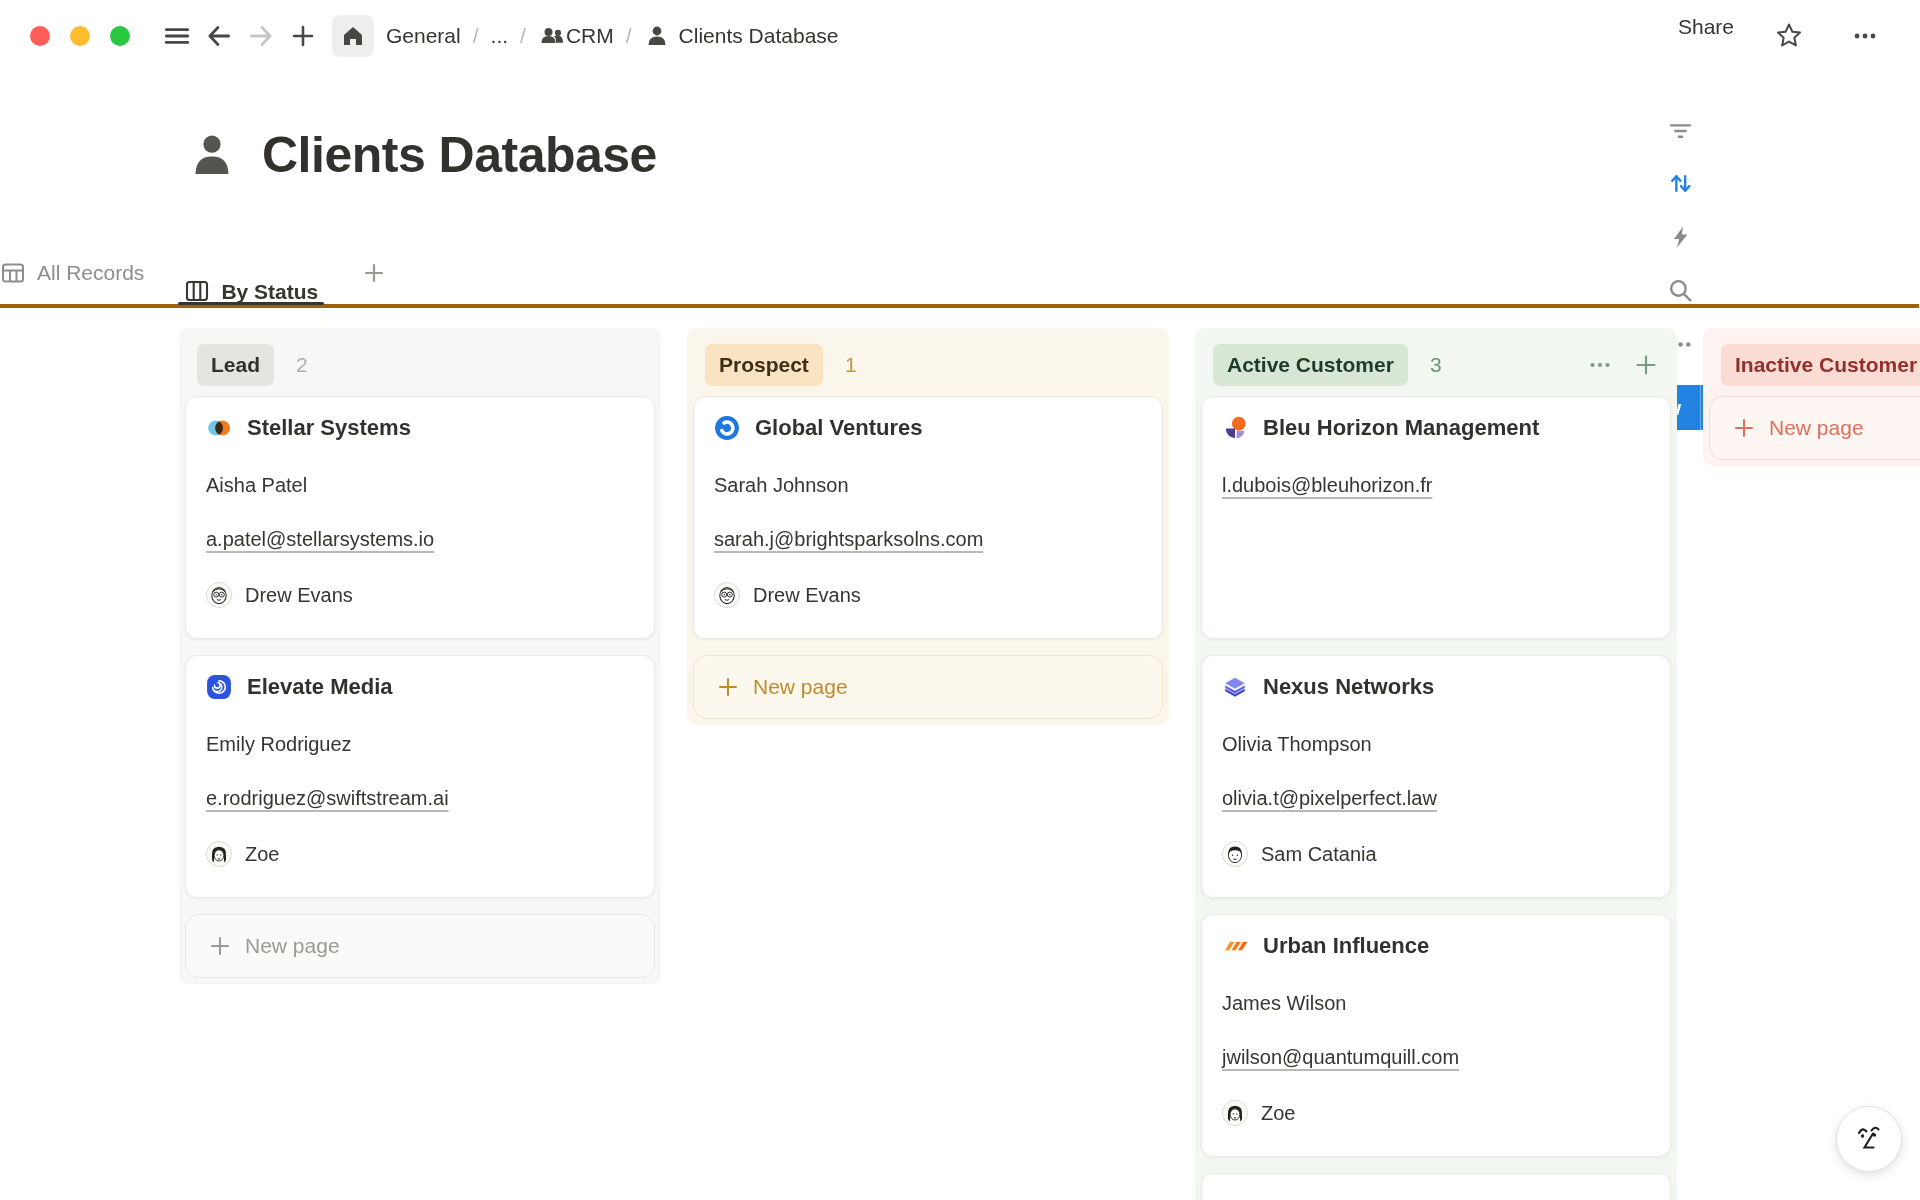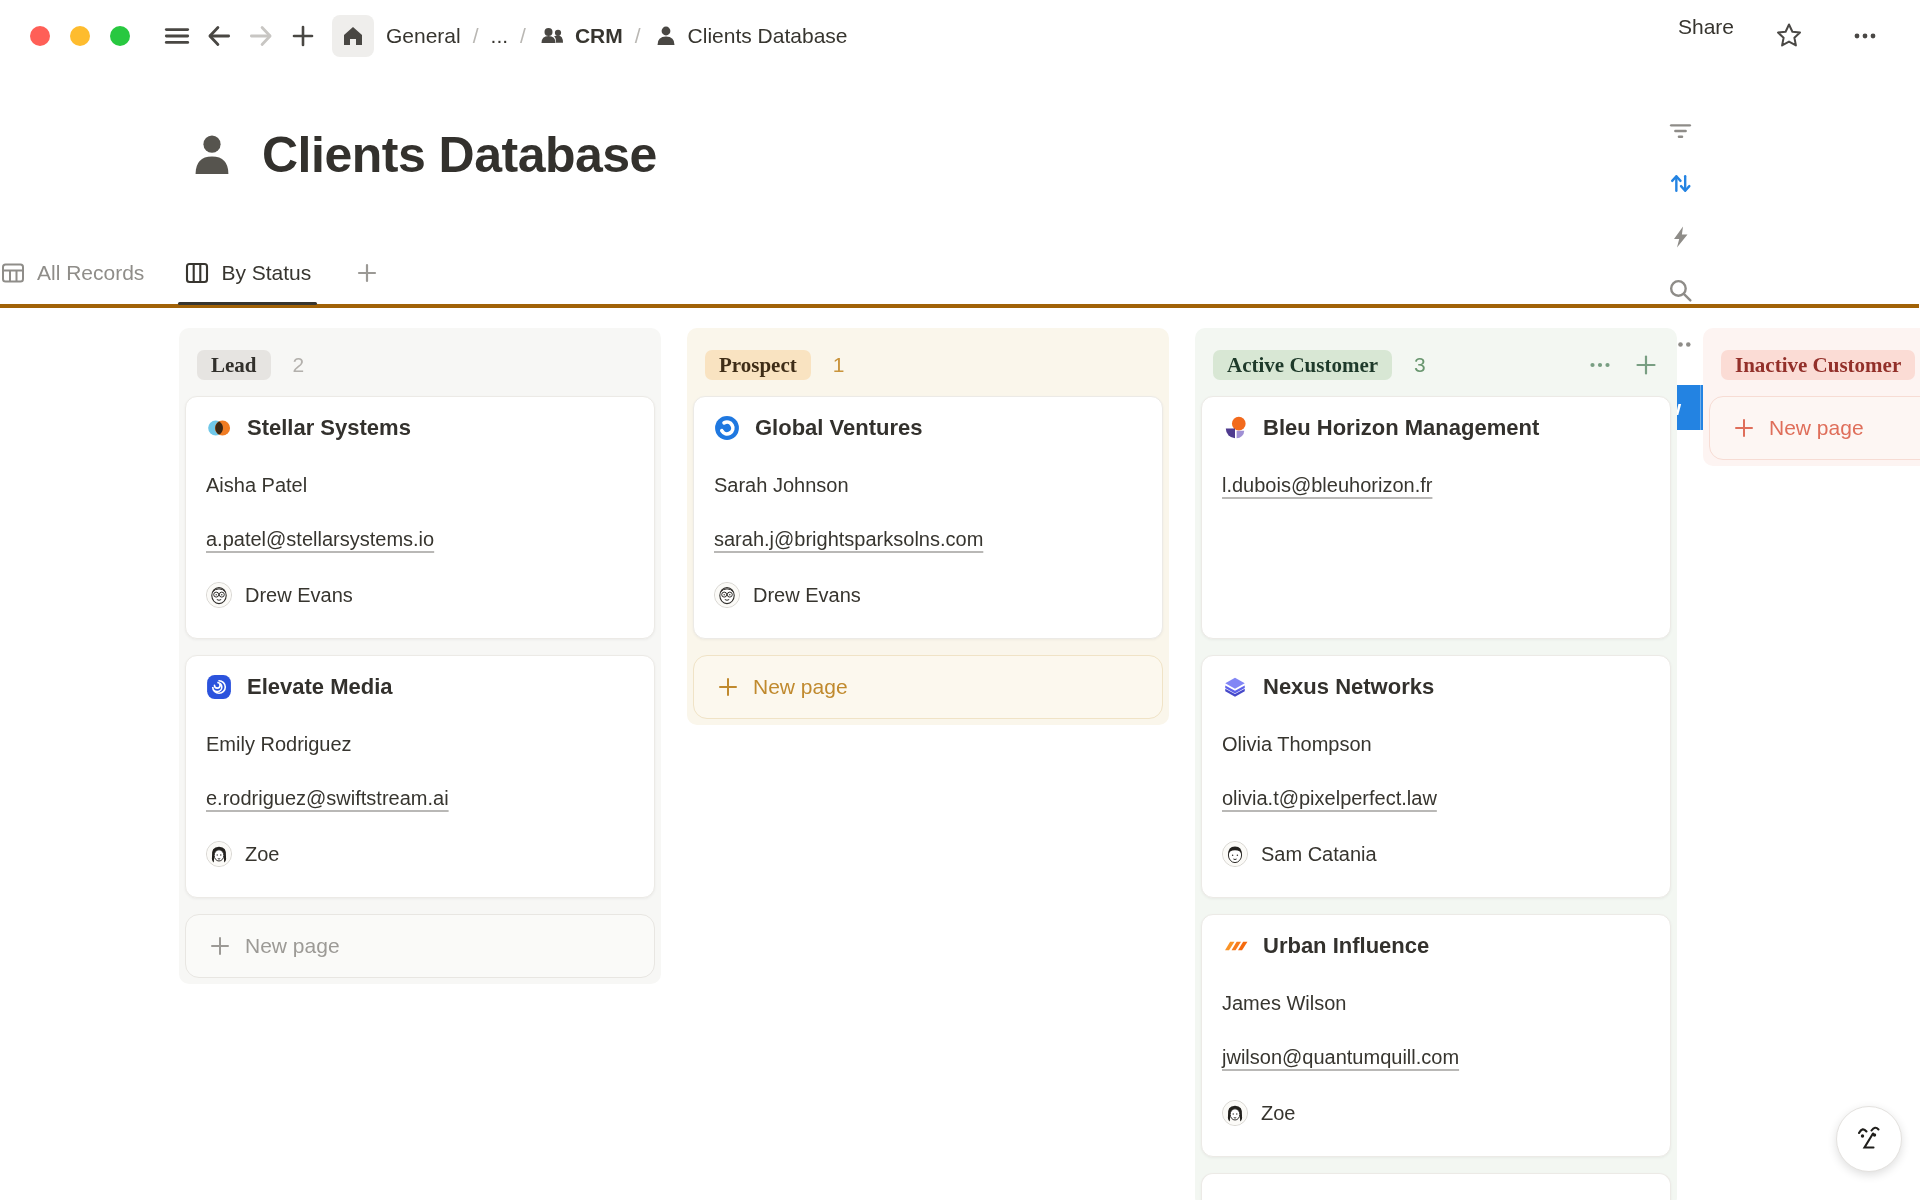--- a/index.html
+++ b/index.html
@@ -24,42 +24,42 @@
   
   .title-block { position:absolute; top:126px; left:186px; display:flex; align-items:center; gap:24px; }
   .title-block h1 { font-size:50px; font-weight:700; letter-spacing:-0.5px; color:#33312d; }
 
   
   .views-row { position:absolute; top:242px; left:0; right:1px; height:66px;
     display:flex; align-items:center; border-bottom:4px solid #a16207; }
   .tabs { display:flex; align-items:center; gap:40px; height:100%; }
   .tab { display:flex; align-items:center; gap:11px; height:100%; font-size:21px;
     font-weight:500; color:#8f8d89; cursor:pointer; position:relative; }
-  .tab.active { color:#37352f; font-weight:400; }
+  .tab.active { color:#37352f; font-weight:700;align-items:flex-end; }
   .tab.active::after { content:""; position:absolute; left:-6px; right:-6px; bottom:-1px;
     height:3px; background:#37352f; border-radius:2px; }
   .tab-plus { margin-left:4px; }
   .toolbar { margin-left:auto; display:flex; align-items:center; gap:27px; padding-right:172px;flex-direction:column; }
   .tool-btn { background:none; border:none; cursor:pointer; display:flex; align-items:center; }
   .new-btn { display:flex; align-items:stretch; background:#2383e2; border:none; border-radius:7px;
     height:45px; cursor:pointer; overflow:hidden; margin-left:4px; }
   .new-main { color:#fff; font-size:21px; font-weight:700; display:flex; align-items:center; padding:0 19px; }
   .new-div { width:1px; background:rgba(255,255,255,.35); margin:0; }
   .new-chev { display:flex; align-items:center; padding:0 12px; }
 
   
   .board { position:absolute; top:328px; left:179px; display:flex; gap:26px; align-items:flex-start; }
   .column { width:482px; border-radius:10px; padding:6px; flex-shrink:0; }
   .col-lead     { background:#f7f7f5; }
   .col-prospect { background:#faf6eb; }
   .col-active   { background:#f3f7f2; height:880px; }
   .col-inactive { background:#fdf4f2; }
   .col-header { height:62px; display:flex; align-items:center; padding:0 12px; gap:22px; }
-  .pill { height:30px; display:flex; align-items:center; padding:0 14px; border-radius:7px;
-    font-size:21px; font-weight:600; white-space:nowrap; cursor:pointer;font-family:Liberation Serif, serif; }
+  .pill { height:42px; display:flex; align-items:center; padding:0 14px; border-radius:7px;
+    font-size:21px; font-weight:600; white-space:nowrap; cursor:pointer; }
   .col-lead .pill     { background:#e6e4e1; color:#32302c; }
   .col-prospect .pill { background:#f9e3c1; color:#3f2d17; }
   .col-active .pill   { background:#d8e7d4; color:#1e3a2a; }
   .col-inactive .pill { background:#fbdcd5; color:#93302a; }
   .count { font-size:21px; font-weight:500; }
   .col-lead .count{color:#b3b0ac;} .col-prospect .count{color:#c9943c;} .col-active .count{color:#69966f;}
   .col-hdr-actions { margin-left:auto; display:flex; align-items:center; gap:20px; }
   .col-hdr-actions .tool-btn { padding:0; }
 
   .card { background:#fff; border:1px solid #eceae6; border-radius:12px;
@@ -135,21 +135,21 @@
   <nav class="bc">
     <button class="tb-btn home-chip">
       <svg width="26" height="26" viewBox="0 0 26 26">
         <path d="M4 12 L13 4 L22 12 V22 H16 v-6 h-6 v6 H4 Z" fill="#494743"></path>
       </svg>
     </button>
     <span class="bc-item">General</span>
     <span class="bc-sep">/</span>
     <span class="bc-item">...</span>
     <span class="bc-sep">/</span>
-    <span class="bc-item" style="display:flex;align-items:center;gap:9px;font-weight:bold;">
+    <span class="bc-item" style="display:flex;align-items:center;">
       <svg width="28" height="28" viewBox="0 0 28 28">
         <circle cx="10.5" cy="10" r="4" fill="#494743"></circle>
         <path d="M3.5 21 q0 -7 7 -7 q7 0 7 7 Z" fill="#494743"></path>
         <circle cx="20" cy="10.8" r="3.1" fill="#494743"></circle>
         <path d="M18 20.8 q0.2 -5.4 -2 -6.4 q1.6 -1 4 -1 q5 0 5 7.4 Z" fill="#494743"></path>
       </svg>
       <span>CRM</span>
     </span>
     <span class="bc-sep">/</span>
     <span class="bc-item" style="display:flex;align-items:center;gap:9px;">

